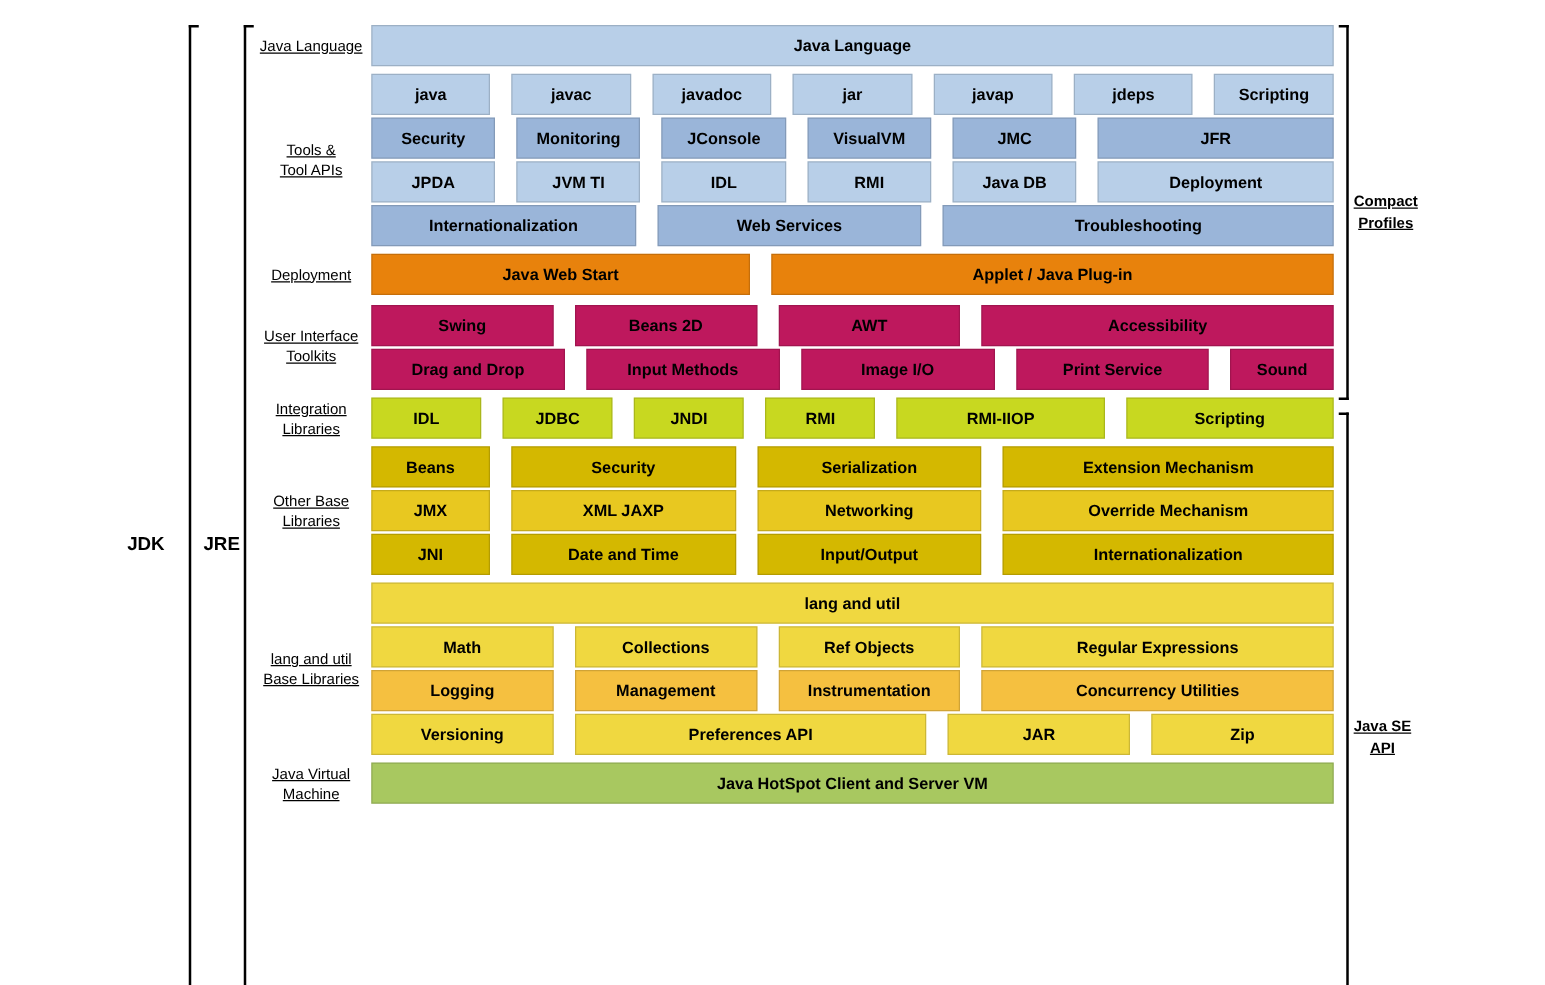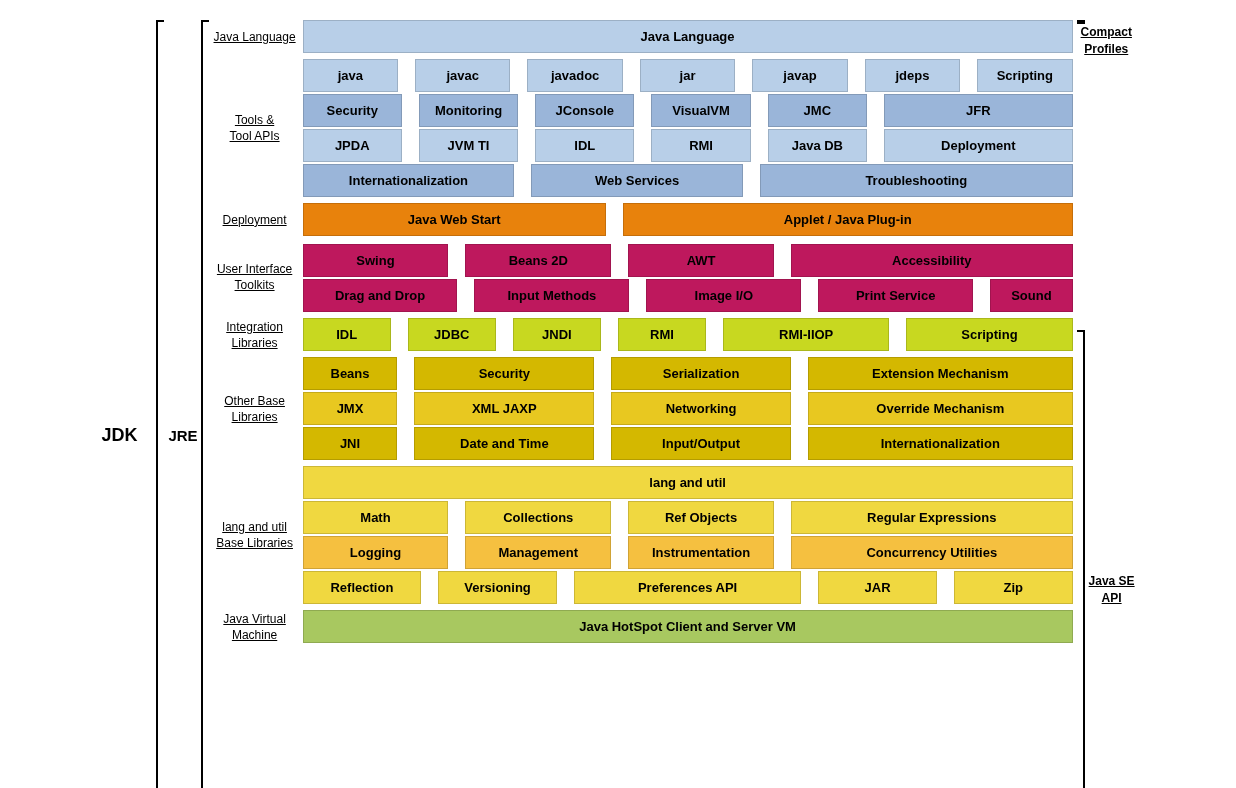--- a/index.html
+++ b/index.html
@@ -82,21 +82,21 @@
     }
   </style>
 </head>
 <body>
 
 <div class="diagram-wrapper" style="padding: 20px 30px;">
 
   <div style="display:flex; flex-direction:row; align-items:stretch; margin-right:4px;">
 
     <div style="display:flex; flex-direction:row; align-items:center; margin-right:4px;">
-      <div style="font-weight:bold; font-size:18px; margin-right:19px;">JDK</div>
+      <div style="font-weight:bold; font-size:15px; margin-right:19px;">JDK</div>
       <div style="border-left:2px solid #000; border-top:2px solid #000; border-bottom:2px solid #000; width:8px; align-self:stretch;"></div>
     </div>
 
     <div style="display:flex; flex-direction:row; align-items:center;">
       <div style="font-weight:bold; font-size:15px; margin-right:3px;">JRE</div>
       <div id="jre-bracket" style="border-left:2px solid #000; border-top:2px solid #000; border-bottom:2px solid #000; width:8px; align-self:stretch;"></div>
     </div>
   </div>
 
   <div style="display:flex; flex-direction:column; gap:2px; width:860px;">
@@ -221,41 +221,40 @@
           <div class="cell cell-flex-1 c-yellow-light">Ref Objects</div>
           <div class="cell cell-flex-2 c-yellow-light">Regular Expressions</div>
         </div>
         <div class="grid-row">
           <div class="cell cell-flex-1 c-orange-light">Logging</div>
           <div class="cell cell-flex-1 c-orange-light">Management</div>
           <div class="cell cell-flex-1 c-orange-light">Instrumentation</div>
           <div class="cell cell-flex-2 c-orange-light">Concurrency Utilities</div>
         </div>
         <div class="grid-row">
-          <div class="cell cell-flex-1 c-yellow-light">Reflection</div>
           <div class="cell cell-flex-1 c-yellow-light">Versioning</div>
           <div class="cell cell-flex-2 c-yellow-light">Preferences API</div>
           <div class="cell cell-flex-1 c-yellow-light">JAR</div>
           <div class="cell cell-flex-1 c-yellow-light">Zip</div>
         </div>
       </div>
     </div>
 
     <div class="row-with-label" style="margin-bottom:2px;">
       <div class="row-label" style="text-decoration:underline; line-height:1.3;">Java Virtual<br>Machine</div>
       <div class="row-content">
         <div class="full-width-cell c-green-med">Java HotSpot Client and Server VM</div>
       </div>
     </div>
 
   </div>
 
   <div style="display:flex; flex-direction:column; align-items:flex-start; justify-content:center; margin-left:4px; gap:10px;">
 
-    <div style="display:flex; flex-direction:column; align-items:stretch; height:300px;">
+    <div style="display:flex; flex-direction:row; align-items:stretch; height:300px;">
       <div style="border-right:2px solid #000; border-top:2px solid #000; border-bottom:2px solid #000; width:8px; align-self:stretch;"></div>
       <div style="font-size:12px; font-weight:bold; text-decoration:underline; writing-mode:horizontal-tb; padding-left:4px; display:flex; align-items:center; text-align:center; line-height:1.4; max-width:70px;">Compact<br>Profiles</div>
     </div>
 
     <div style="display:flex; flex-direction:row; align-items:stretch; height:520px;">
       <div style="border-right:2px solid #000; border-top:2px solid #000; border-bottom:2px solid #000; width:8px; align-self:stretch;"></div>
       <div style="font-size:12px; font-weight:bold; text-decoration:underline; writing-mode:horizontal-tb; padding-left:4px; display:flex; align-items:center; text-align:center; line-height:1.4; max-width:70px;">Java SE<br>API</div>
     </div>
   </div>
 

